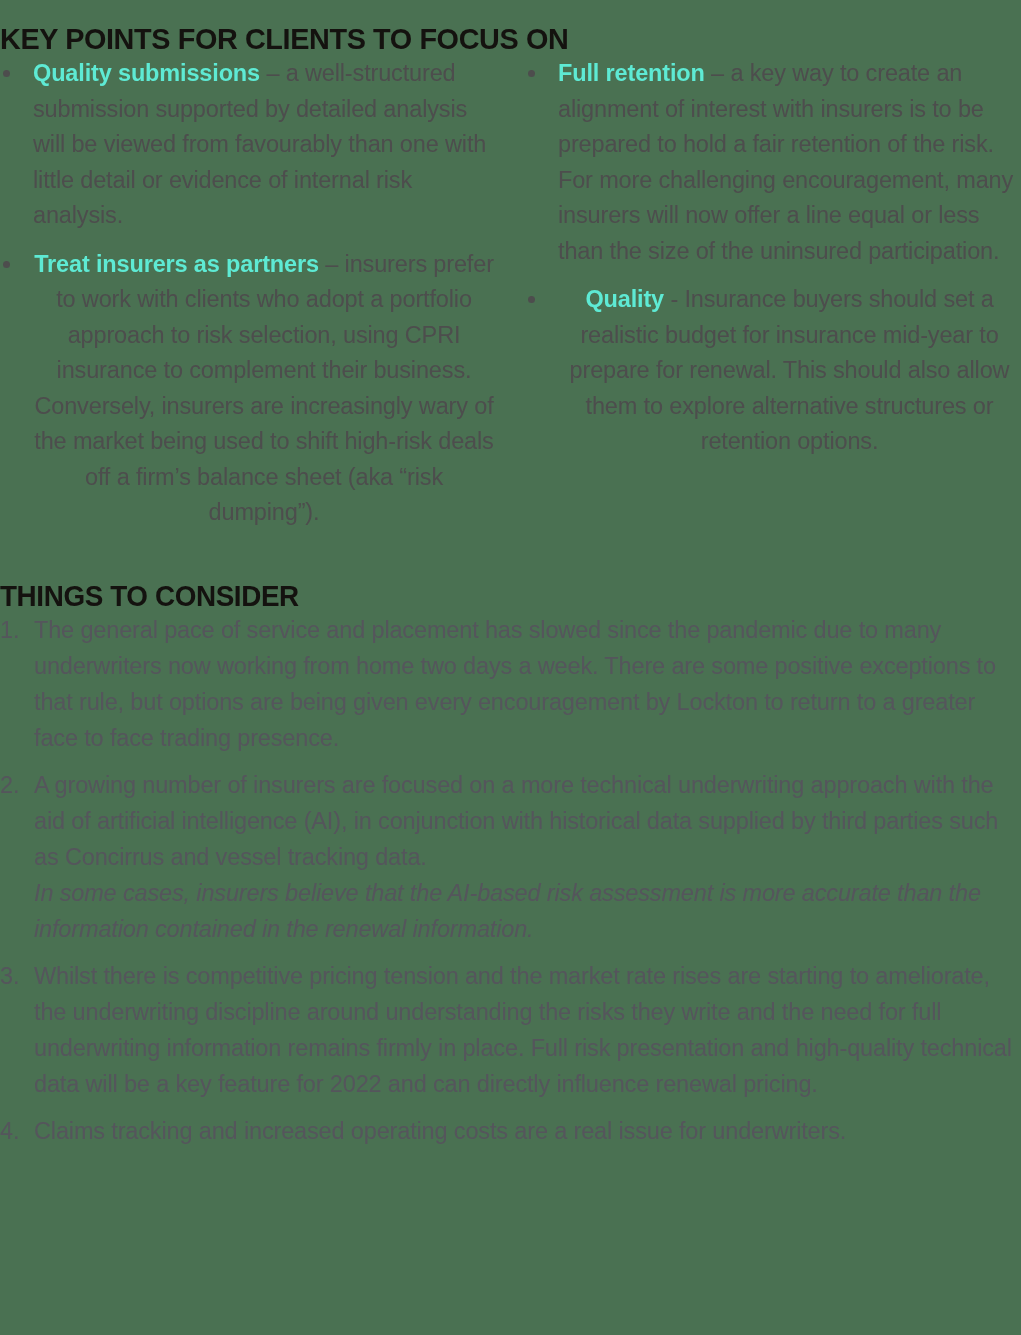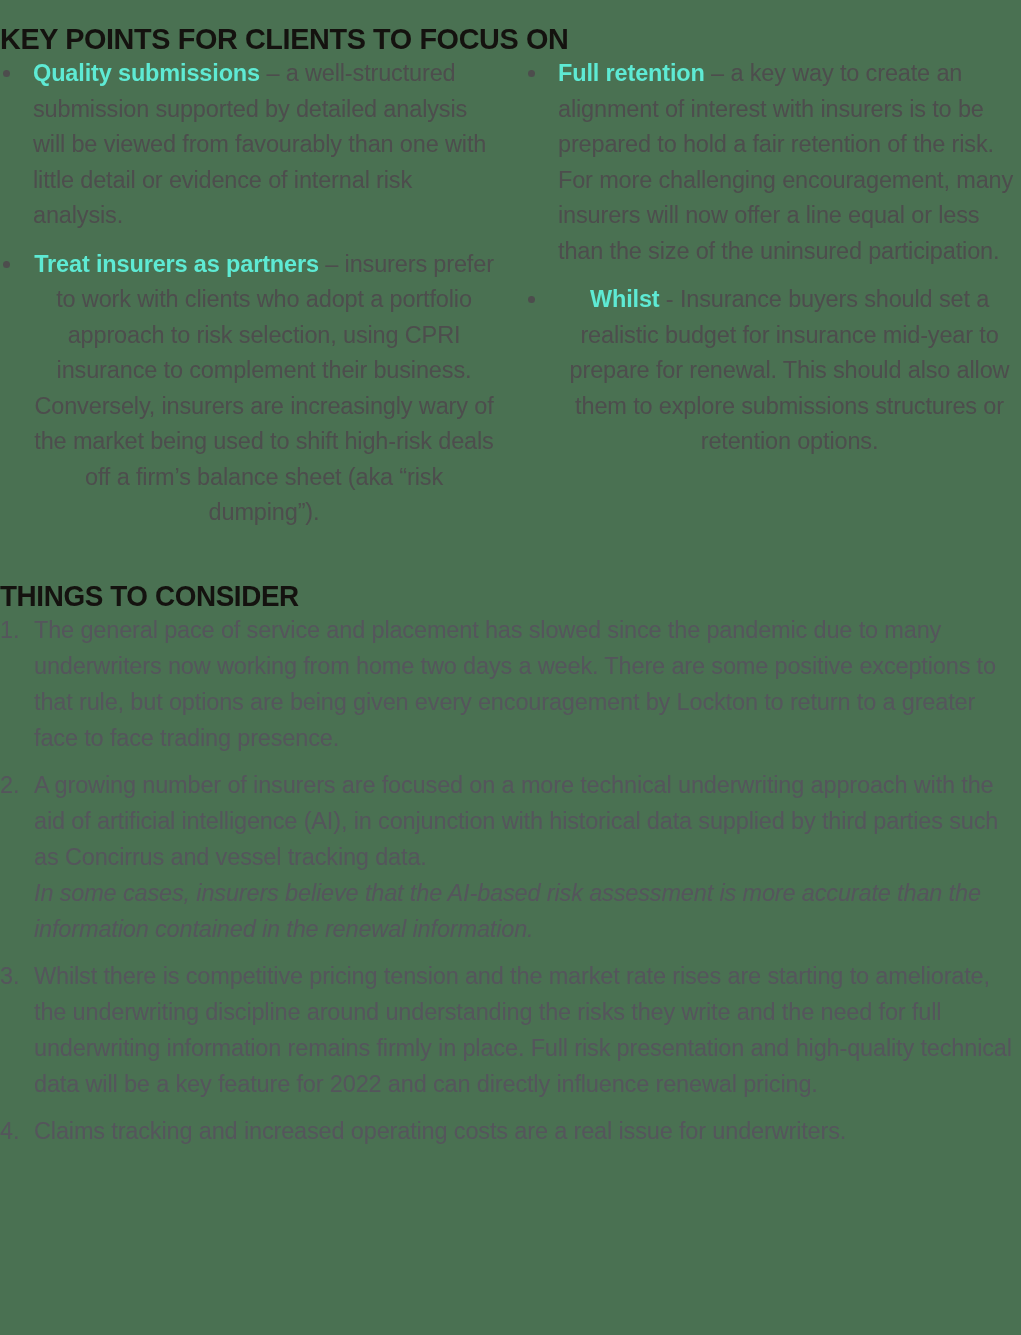--- a/index.html
+++ b/index.html
@@ -161,21 +161,21 @@
     </div>
 
     <div class="col col-right">
       <ul class="bullets">
         <li>
           <span class="bullet-dot"></span>
           <span class="lead">Full retention</span><span> – a key way to create an alignment of interest with insurers is to be prepared to hold a fair retention of the risk. For more challenging encouragement, many insurers will now offer a line equal or less than the size of the uninsured participation.</span>
         </li>
         <li>
           <span class="bullet-dot"></span>
-          <span class="lead">Whilst</span><span> - Insurance buyers should set a realistic budget for insurance mid-year to prepare for renewal. This should also allow them to explore submissions structures or retention options.</span>
+          <span class="lead">Quality</span><span> - Insurance buyers should set a realistic budget for insurance mid-year to prepare for renewal. This should also allow them to explore alternative structures or retention options.</span>
         </li>
       </ul>
     </div>
 
   </div>
 
   <h1 class="section-heading" id="heading-things">THINGS TO CONSIDER</h1>
 
   <ol class="numbers">
     <li>

